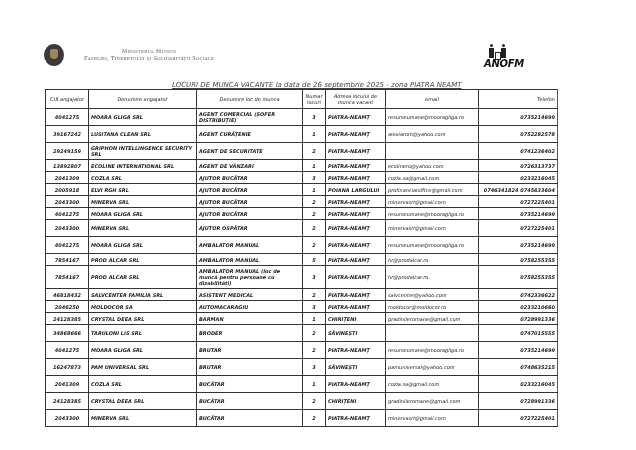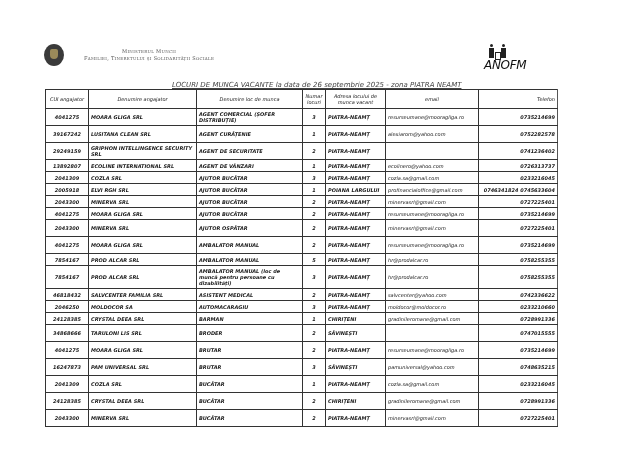--- a/index.html
+++ b/index.html
@@ -8,21 +8,21 @@
   .header-left { position: absolute; left: 44px; top: 44px; display: flex; align-items: center; }
   .crest { width: 20px; height: 22px; border-radius: 50%; background: #3a3a3a; position: relative; }
   .crest::after { content: ""; position: absolute; left: 6px; top: 5px; width: 8px; height: 10px;
                   background: #9a8a5a; border-radius: 2px 2px 4px 4px; }
   .ministry { margin-left: 20px; font-family: "DejaVu Serif", serif; font-size: 5px; color: #555;
               text-align: center; letter-spacing: 0.3px; line-height: 7px; font-variant: small-caps; }
   .anofm { position: absolute; left: 484px; top: 44px; width: 30px; text-align: center; }
   .anofm-figs { height: 14px; position: relative; }
   .anofm-figs span { position: absolute; top: 0; width: 3px; height: 3px; border-radius: 50%; background: #222; }
   .anofm-figs i { position: absolute; top: 4px; width: 5px; height: 10px; background: #222; }
-  .anofm-text { font-size: 12px; font-weight: normal; font-style: italic; color: #111; letter-spacing: -0.3px; }
+  .anofm-text { font-size: 10px; font-weight: bold; font-style: italic; color: #111; letter-spacing: -0.3px; }
   .title { position: absolute; left: 172px; top: 81px; font-size: 7px; font-style: italic; color: #444;
            text-decoration: underline; white-space: nowrap; font-family: "DejaVu Sans", sans-serif; }
   table { position: absolute; left: 45px; top: 89px; border-collapse: collapse; width: 512px;
           table-layout: fixed; }
   th, td { border: 0.8px solid #333; font-size: 5px; font-style: italic; padding: 0 2px; overflow: hidden; }
   th { font-weight: normal; height: 18px; text-align: center; line-height: 6px; }
   td { font-weight: bold; height: 11px; line-height: 6px; }
   td.c { text-align: center; }
   td.r { text-align: right; }
   td.email { font-weight: normal; }

